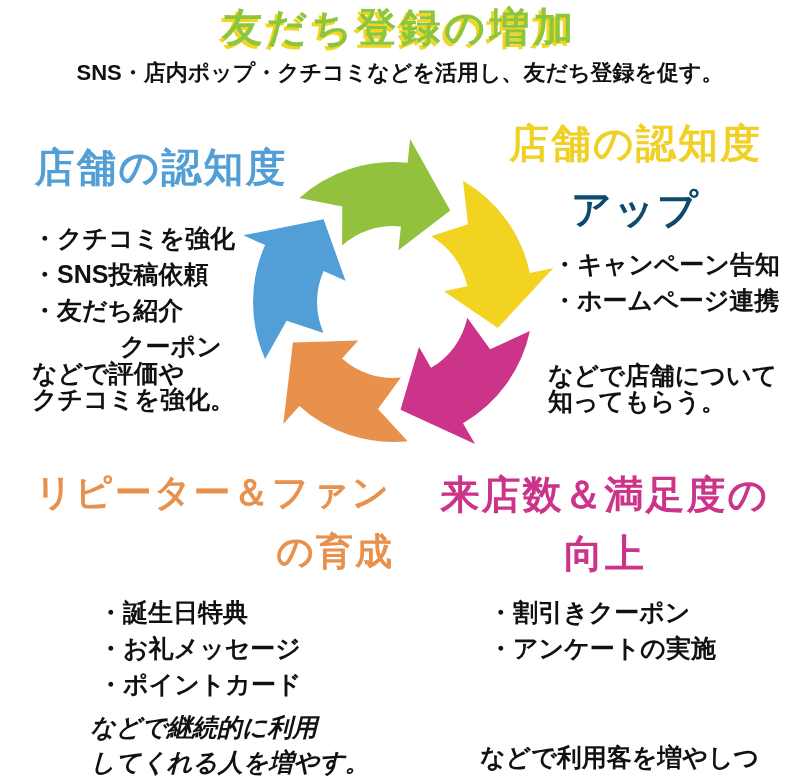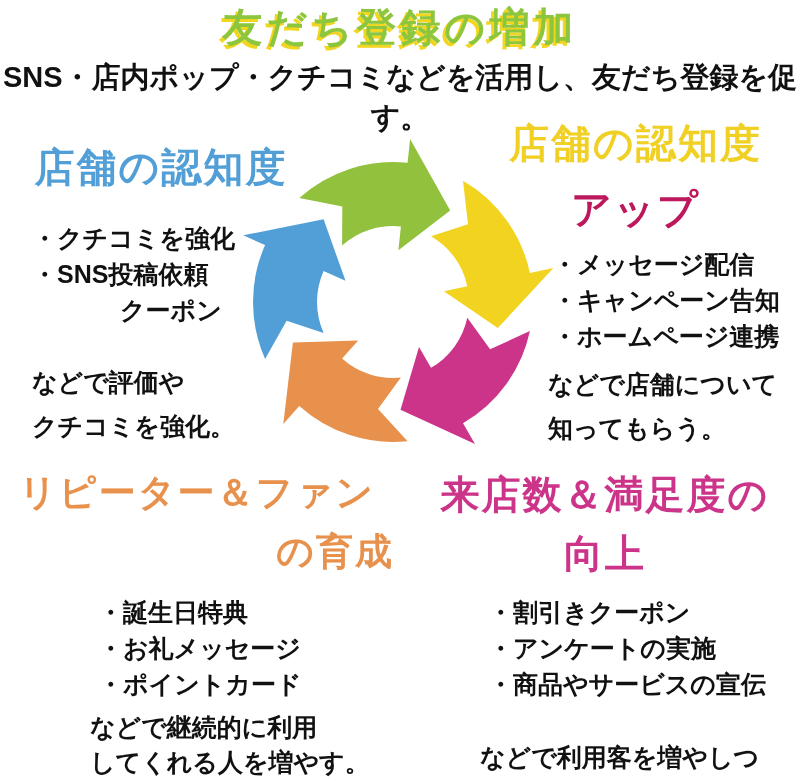--- a/index.html
+++ b/index.html
@@ -10,40 +10,40 @@
   }
   #canvas{position:relative;width:800px;height:779px;}
   .abs{position:absolute;}
   .title{
     left:0;top:0;width:800px;text-align:center;
     font-size:40px;font-weight:900;letter-spacing:4px;
     text-shadow:-3px 3px 0 #f1d51e;
   }
   .subtitle{
     left:0;top:58px;width:800px;text-align:center;
-    font-size:29px;font-weight:900;color:#111;letter-spacing:0px;
+    font-size:22px;font-weight:900;color:#111;letter-spacing:0px;
   }
   .heading{font-weight:900;letter-spacing:2px;text-align:center;}
   .h-blue{left:0;top:140px;width:322px;font-size:40px;}
   .h-yellow1{left:478px;top:116px;width:315px;font-size:40px;}
   .h-yellow2{left:478px;top:182px;width:315px;font-size:40px;}
-  .h-orange1{left:4px;top:468px;width:386px;font-size:37px;}
+  .h-orange1{left:20px;top:468px;width:386px;font-size:37px;}
   .h-orange2{left:8px;top:527px;width:386px;font-size:37px;text-align:right;}
   .h-magenta1{left:412px;top:468px;width:386px;font-size:39px;}
   .h-magenta2{left:412px;top:527px;width:386px;font-size:39px;}
   .bullets{font-size:25px;font-weight:900;color:#111;line-height:36px;white-space:nowrap;}
   .b-blue{left:32px;top:220px;}
   .b-yellow{left:552px;top:246px;}
   .b-orange{left:98px;top:594px;}
   .b-magenta{left:488px;top:594px;}
   .indent{padding-left:88px;}
-  .summary{font-size:25px;font-weight:900;color:#111;line-height:44px;white-space:pre-line;}
+  .summary{font-size:25px;font-weight:900;color:#111;line-height:26px;white-space:pre-line;}
   .s-blue{left:32px;top:360px;}
   .s-yellow{left:548px;top:362px;}
-  .s-orange{left:90px;top:710px;line-height:35px;}
+  .s-orange{left:90px;top:710px;line-height:35px;font-style:italic;}
   .s-magenta{left:480px;top:728px;line-height:35px;margin-top:12px;}
   .cycle{left:228px;top:137px;width:330px;height:330px;}
 </style>
 </head>
 <body>
 
 <div id="canvas">
 
   <div class="abs title" style="color: rgb(140, 198, 63);">友だち登録の増加</div>
   <div class="abs subtitle">SNS・店内ポップ・クチコミなどを活用し、友だち登録を促す。</div>
@@ -53,29 +53,29 @@
       <path d="M 235.0 43.8 A 140 140 0 0 1 301.9 135.9 L 325.4 130.9 L 269.8 191.1 L 215.9 154.2 L 239.3 149.2 A 76 76 0 0 0 203.0 99.2 L 240.0 87.3 Z" fill="#f2d31f"></path>
       <path d="M 301.9 194.1 A 140 140 0 0 1 235.0 286.2 L 247.0 307.0 L 172.5 272.7 L 191.0 210.0 L 203.0 230.8 A 76 76 0 0 0 239.3 180.8 L 262.1 212.3 Z" fill="#cc3489"></path>
       <path d="M 179.6 304.2 A 140 140 0 0 1 71.3 269.0 L 55.3 286.9 L 64.9 205.5 L 130.2 203.6 L 114.1 221.5 A 76 76 0 0 0 172.9 240.6 L 150.0 271.9 Z" fill="#e8914c"></path>
       <path d="M 37.1 221.9 A 140 140 0 0 1 37.1 108.1 L 15.2 98.3 L 95.6 82.3 L 117.5 143.8 L 95.6 134.1 A 76 76 0 0 0 95.6 195.9 L 58.6 183.8 Z" fill="#519fd6"></path>
     </svg>
 
   <div class="abs heading h-blue" style="color: rgb(81, 159, 214);">店舗の認知度</div>
   <div class="abs bullets b-blue">
     <div>・クチコミを強化</div>
     <div>・SNS投稿依頼</div>
+    <div>・友だち紹介</div>
     <div class="indent">クーポン</div>
   </div>
   <div class="abs summary s-blue">などで評価や
 クチコミを強化。</div>
 
   <div class="abs heading h-yellow1" style="color: rgb(240, 208, 36);">店舗の認知度</div>
-  <div class="abs heading h-yellow2" style="color: #be185d;">アップ</div>
+  <div class="abs heading h-yellow2" style="color: #0c4a6e;">アップ</div>
   <div class="abs bullets b-yellow">
-    <div>・メッセージ配信</div>
     <div>・キャンペーン告知</div>
     <div>・ホームページ連携</div>
   </div>
   <div class="abs summary s-yellow">などで店舗について
 知ってもらう。</div>
 
   <div class="abs heading h-orange1" style="color: rgb(232, 145, 76);">リピーター＆ファン</div>
   <div class="abs heading h-orange2" style="color: rgb(232, 145, 76);">の育成</div>
   <div class="abs bullets b-orange">
     <div>・誕生日特典</div>
@@ -83,18 +83,17 @@
     <div>・ポイントカード</div>
   </div>
   <div class="abs summary s-orange">などで継続的に利用
 してくれる人を増やす。</div>
 
   <div class="abs heading h-magenta1" style="color: rgb(204, 52, 137);">来店数＆満足度の</div>
   <div class="abs heading h-magenta2" style="color: rgb(204, 52, 137);">向上</div>
   <div class="abs bullets b-magenta">
     <div>・割引きクーポン</div>
     <div>・アンケートの実施</div>
-    <div>・商品やサービスの宣伝</div>
   </div>
   <div class="abs summary s-magenta">などで利用客を増やしつ
 つ、満足度を高める。</div>
 
 </div>
 
 </body></html>

